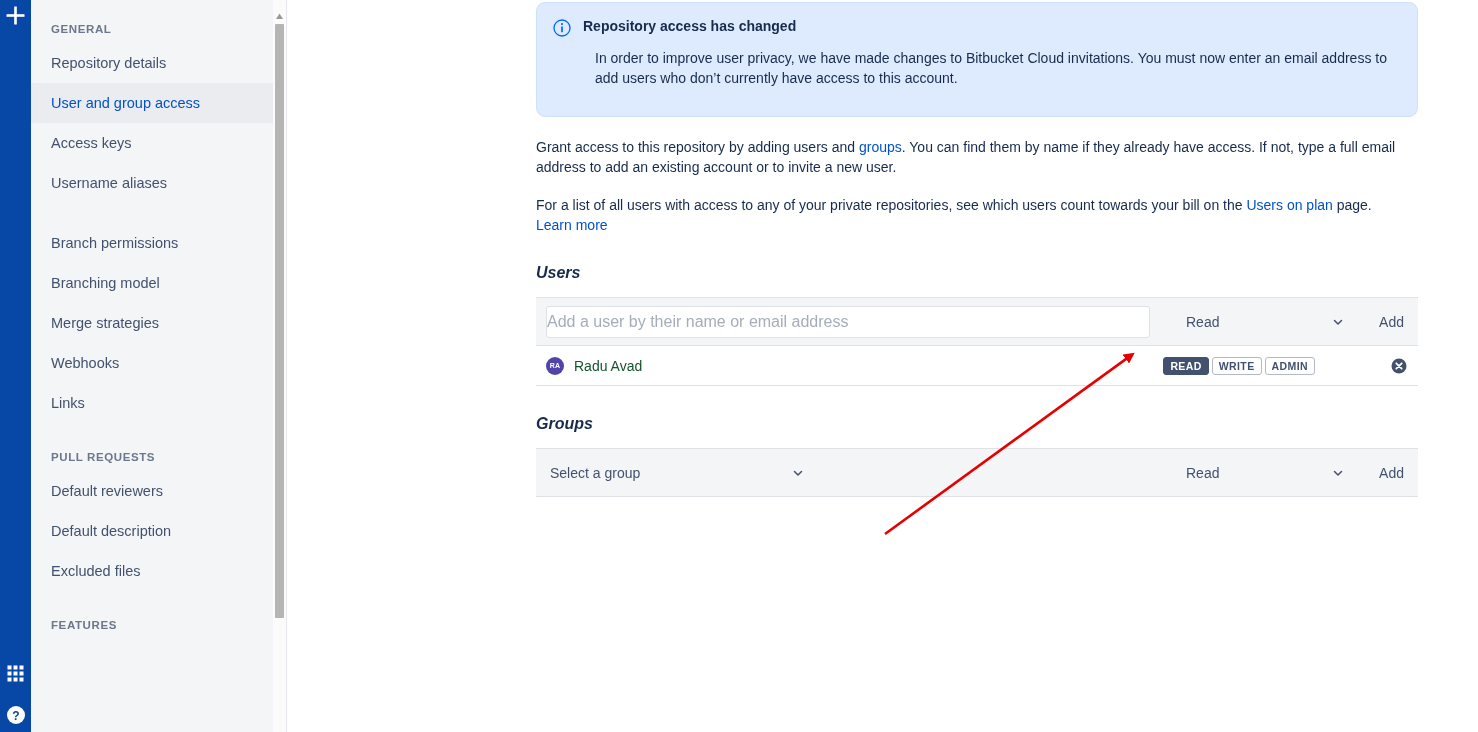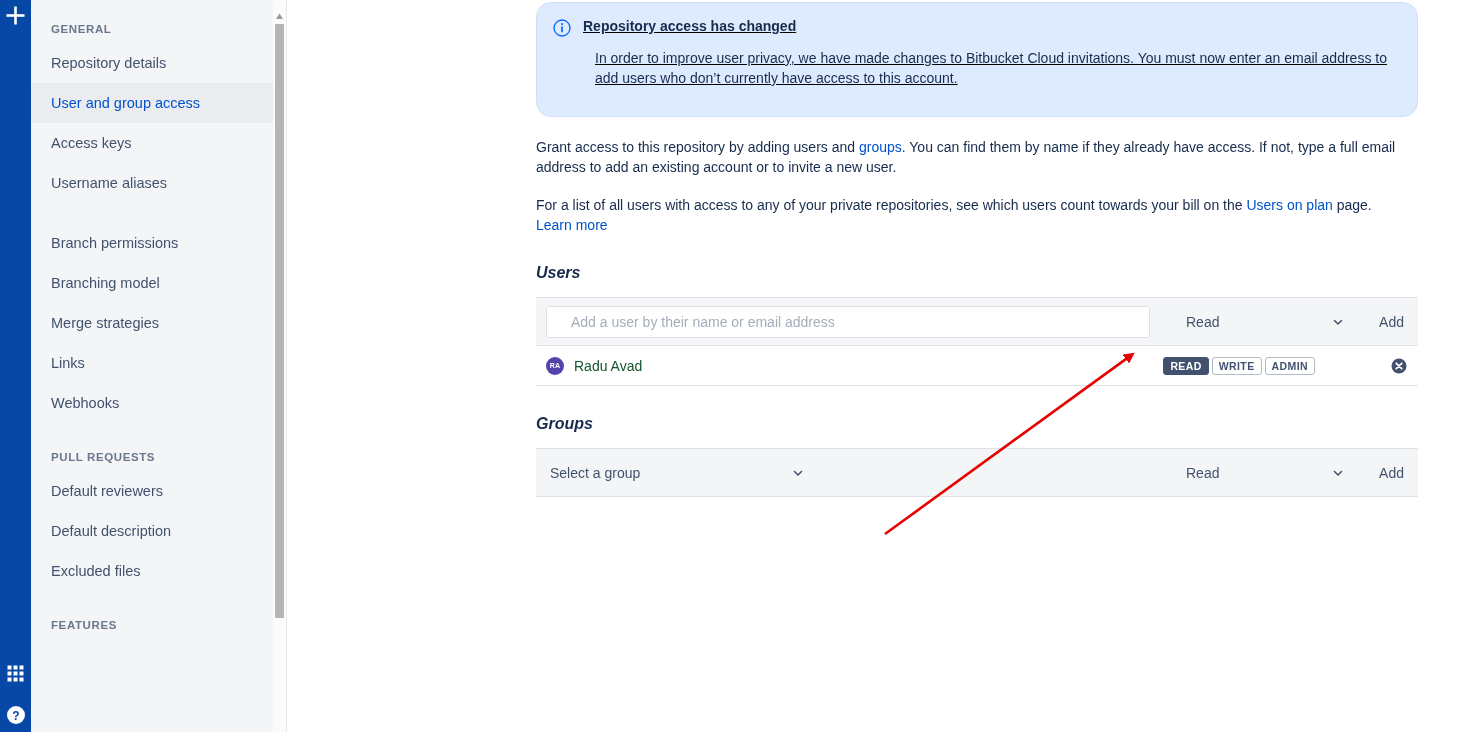--- a/index.html
+++ b/index.html
@@ -101,25 +101,24 @@
     left: 249px;
     top: 0px;
     width: 882px;
   }
 
   
   .banner {
     margin-top: 2px;
     background: #DEEBFF;
     border: 1px solid #cfe0fb;
-    border-radius: 15px;
+    border-radius: 9px;
     padding: 14px 16px 16px 16px;
     display: flex;
     gap: 12px;
-    text-decoration: underline;
   }
   .banner-icon { flex: 0 0 18px; padding-top: 2px; }
   .banner-body { flex: 1 1 auto; }
   .banner-title {
     font-size: 14px; font-weight: bold; color: #172B4D;
     margin: 0 0 4px 0; line-height: 19px;
   }
   .banner-text {
     font-size: 14px; color: #172B4D; line-height: 20px; margin: 12px;
   }
@@ -156,23 +155,23 @@
   .row.user-row { background: #ffffff; min-height: 40px; }
 
   .cell-grow { flex: 1 1 auto; display: flex; align-items: center; }
 
   .text-input {
     width: 604px;
     height: 32px;
     border: 1px solid #DFE1E6;
     border-radius: 3px;
     background: #ffffff;
-    font-size: 14px;
+    font-size: 16px;
     color: #172B4D;
-    padding: 0 24px;
+    padding: 0 0;
     font-family: "Liberation Sans", sans-serif;
     outline: none;
   }
   .text-input::placeholder { color: #a5adba; }
 
   .group-select {
     width: 262px;
     height: 32px;
     display: flex;
     align-items: center;
@@ -303,22 +302,22 @@
       <a class="nav-item">Repository details</a>
       <a class="nav-item active">User and group access</a>
       <a class="nav-item">Access keys</a>
       <a class="nav-item">Username aliases</a>
 
       <div class="nav-gap"></div>
 
       <a class="nav-item">Branch permissions</a>
       <a class="nav-item">Branching model</a>
       <a class="nav-item">Merge strategies</a>
+      <a class="nav-item">Webhooks</a>
       <a class="nav-item">Links</a>
-      <a class="nav-item">Webhooks</a>
 
       <div class="nav-gap"></div>
 
       <div class="nav-section-title">PULL REQUESTS</div>
       <a class="nav-item">Default reviewers</a>
       <a class="nav-item">Default description</a>
       <a class="nav-item">Excluded files</a>
 
       <div class="nav-gap"></div>
 

